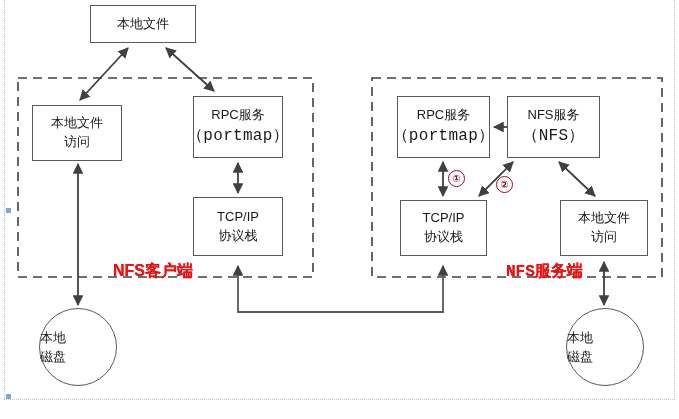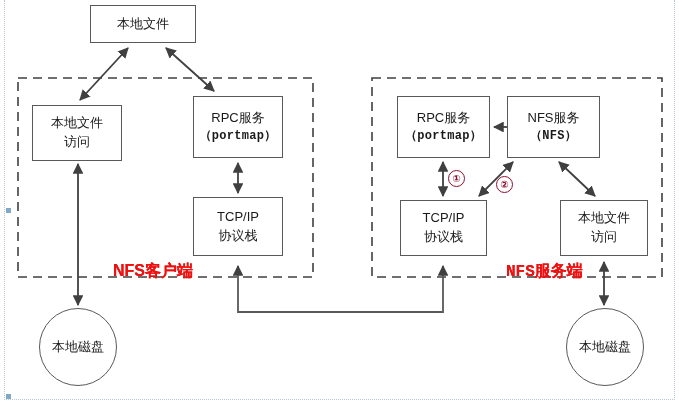--- a/index.html
+++ b/index.html
@@ -31,30 +31,30 @@
     flex-direction: column;
     align-items: center;
     justify-content: center;
     color: #1a1a1a;
     font-size: 13px;
     line-height: 1.45;
     text-align: center;
     z-index: 3;
   }
   .node .ln { display: block; white-space: nowrap; }
-  .node .mono { font-family: "Liberation Mono", "DejaVu Sans Mono", monospace; font-size: 12px; letter-spacing: 0.3px; font-weight: bold; }
+  .node .mono { font-family: "Liberation Mono", "DejaVu Sans Mono", monospace; font-size: 16px; letter-spacing: 0.3px; }
   .disk {
     position: absolute;
     box-sizing: border-box;
     border: 1.6px solid #595959;
     border-radius: 50%;
     background: #ffffff;
     display: flex;
-    flex-direction: row;
-    align-items: center;
+    flex-direction: column;
+    align-items: flex-start;
     justify-content: center;
     color: #1a1a1a;
     font-size: 13px;
     line-height: 1.5;
     text-align: center;
     z-index: 3;
   }
   .zone-label {
     position: absolute;
     color: #ee1111;

